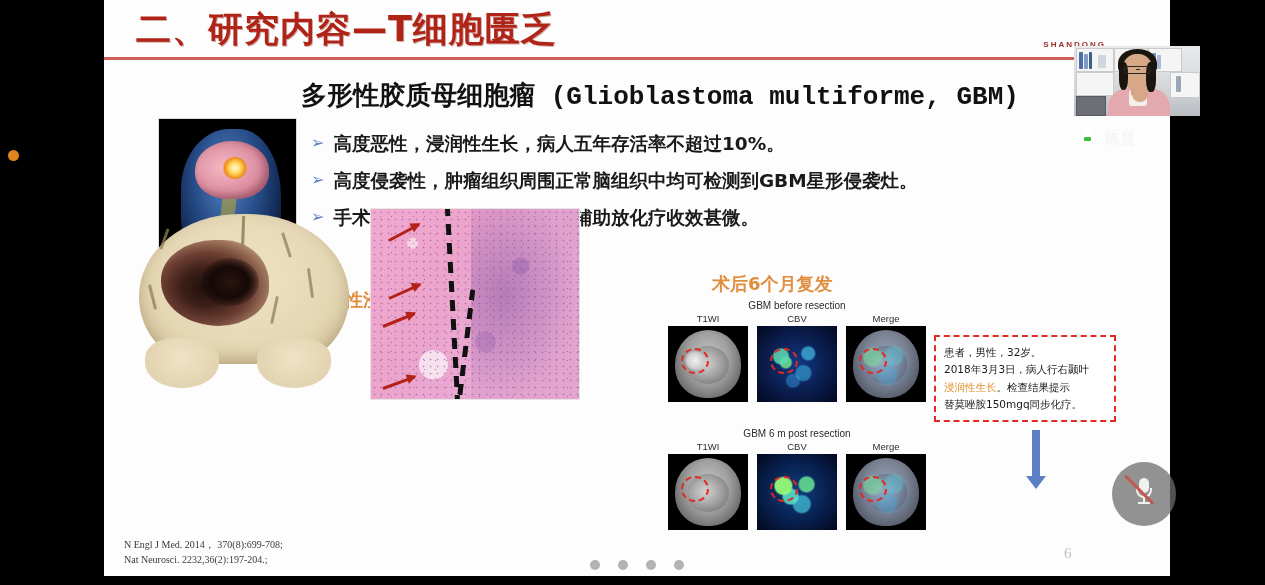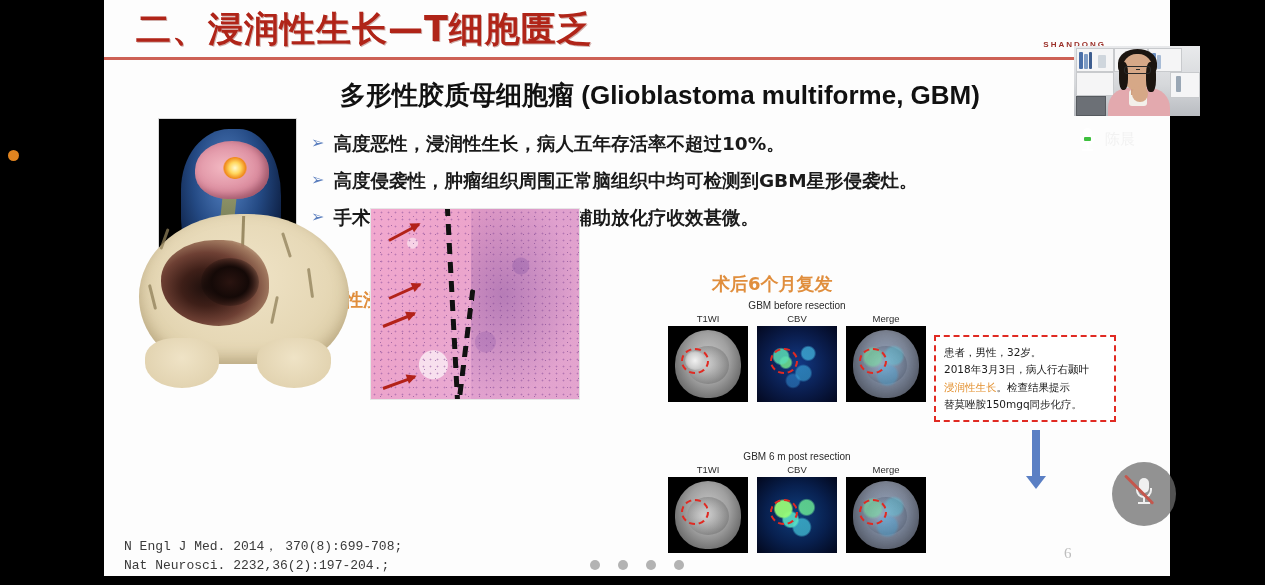--- a/index.html
+++ b/index.html
@@ -66,21 +66,21 @@
     position: absolute; right: 64px; top: 40px;
     font-size: 8px; color: #9b2f28; letter-spacing: 2px; font-weight: bold;
   }
 
   
   .main-heading {
     position: absolute; left: 0; top: 78px; width: 1066px;
     text-align: center;
     font-size: 26px; font-weight: bold; color: #111;
     white-space: nowrap;
-    font-family: Liberation Sans, sans-serif;
+    font-family: Liberation Mono, monospace;
     padding-left: 46px;
   }
 
   
   .brain-head {
     position: absolute; left: 54px; top: 118px;
     width: 139px; height: 161px;
     background: #000; border: 1px solid #d8d8d8;
     overflow: hidden;
   }
@@ -299,22 +299,22 @@
   .blue-arrow::after {
     content: ""; position: absolute; left: -6px; top: 46px;
     border-top: 13px solid #5a7fc4;
     border-left: 10px solid transparent;
     border-right: 10px solid transparent;
   }
 
   
   .citations { position: absolute; left: 20px; top: 538px; }
   .cite-line {
-    font-size: 13px; color: #3a3a3a; line-height: 1.45;
-    font-family: Liberation Mono, monospace; white-space: nowrap;
+    font-size: 10px; color: #3a3a3a; line-height: 1.45;
+    font-family: Liberation Serif, serif; white-space: nowrap;
   }
 
   
   .nav-dots {
     position: absolute; left: 0; top: 560px; width: 1066px;
     display: flex; justify-content: center; gap: 18px;
   }
   .nav-dot { width: 10px; height: 10px; border-radius: 50%; background: #b3b3b3; }
   .page-num {
     position: absolute; left: 960px; top: 545px;
@@ -420,21 +420,21 @@
 </style>
 </head>
 <body>
 
 <div id="root">
 
   <div class="left-dot"></div>
 
   <div class="slide">
 
-    <div class="slide-title">二、浸润性生长—T细胞匮乏</div>
+    <div class="slide-title">二、研究内容—T细胞匮乏</div>
     <div class="title-rule"></div>
 
     <div class="logo-en">SHANDONG</div>
 
     <div class="main-heading">多形性胶质母细胞瘤 (Glioblastoma multiforme, GBM)</div>
 
     <div class="brain-head">
       <div class="bh-head"></div>
       <div class="bh-spine"></div>
       <div class="bh-brain"></div>
@@ -509,21 +509,21 @@
           <div class="mri-cap">Merge</div>
           <div class="mri-thumb">
             <div class="mri-brain-gray"></div>
             <div class="mri-merge-overlay"></div>
             <div class="mri-circle"></div>
           </div>
         </div>
       </div>
     </div>
 
-    <div class="mri-block" style="top:451px;">
+    <div class="mri-block" style="top:428px;">
       <div class="mri-grouplabel">GBM 6 m post resection</div>
       <div class="mri-row">
         <div class="mri-cell">
           <div class="mri-cap">T1WI</div>
           <div class="mri-thumb">
             <div class="mri-brain-gray"></div>
             <div class="mri-circle"></div>
           </div>
         </div>
         <div class="mri-cell">

